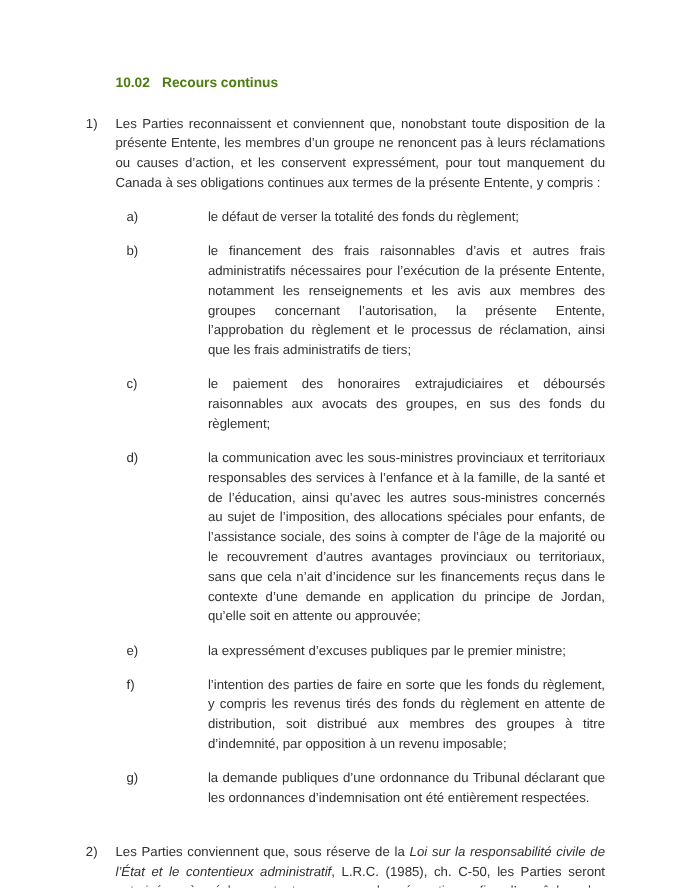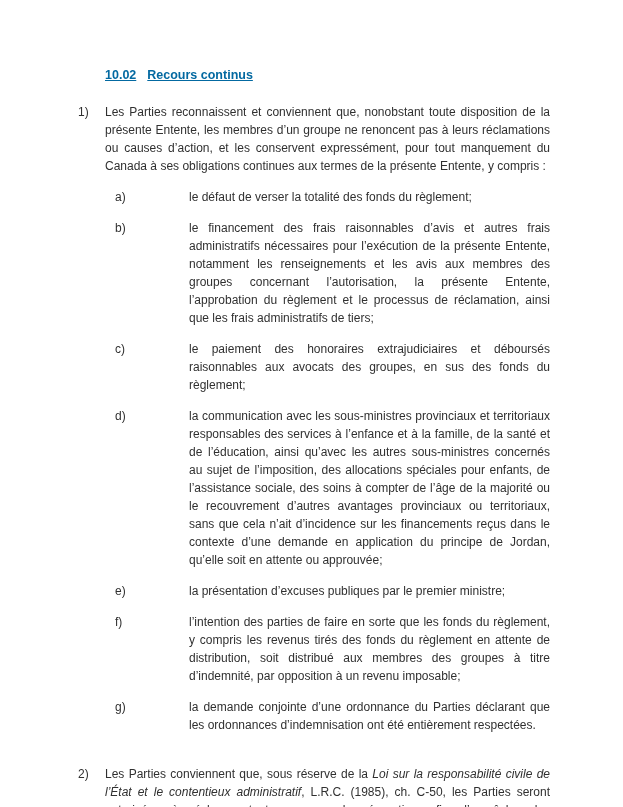--- a/index.html
+++ b/index.html
@@ -17,22 +17,21 @@
     font-family: "Liberation Sans", sans-serif;
     font-size: 12px;
     line-height: 18px;
     padding: 66px 73px 0 78px;
     overflow: hidden;
   }
   .heading {
     margin: 0 0 19px 27px;
     font-size: 12.5px;
     font-weight: bold;
-    color: #0369a1;
-    text-decoration: underline;
+    color: #4d7c0f;
   }
   .heading .h-num { margin-right: 11px; }
   .item {
     display: flex;
     margin: 0 0 5px 0;
   }
   .item-label {
     flex: none;
     width: 27px;
   }
@@ -95,31 +94,31 @@
         <div class="sub-text">le paiement des honoraires extrajudiciaires et déboursés raisonnables aux avocats des groupes, en sus des fonds du règlement;</div>
       </div>
 
       <div class="sub">
         <span class="sub-label">d)</span>
         <div class="sub-text">la communication avec les sous-ministres provinciaux et territoriaux responsables des services à l’enfance et à la famille, de la santé et de l’éducation, ainsi qu’avec les autres sous-ministres concernés au sujet de l’imposition, des allocations spéciales pour enfants, de l’assistance sociale, des soins à compter de l’âge de la majorité ou le recouvrement d’autres avantages provinciaux ou territoriaux, sans que cela n’ait d’incidence sur les financements reçus dans le contexte d’une demande en application du principe de Jordan, qu’elle soit en attente ou approuvée;</div>
       </div>
 
       <div class="sub">
         <span class="sub-label">e)</span>
-        <div class="sub-text">la présentation d’excuses publiques par le premier ministre;</div>
+        <div class="sub-text">la expressément d’excuses publiques par le premier ministre;</div>
       </div>
 
       <div class="sub">
         <span class="sub-label">f)</span>
         <div class="sub-text">l’intention des parties de faire en sorte que les fonds du règlement, y compris les revenus tirés des fonds du règlement en attente de distribution, soit distribué aux membres des groupes à titre d’indemnité, par opposition à un revenu imposable;</div>
       </div>
 
       <div class="sub">
         <span class="sub-label">g)</span>
-        <div class="sub-text">la demande conjointe d’une ordonnance du Parties déclarant que les ordonnances d’indemnisation ont été entièrement respectées.</div>
+        <div class="sub-text">la demande publiques d’une ordonnance du Tribunal déclarant que les ordonnances d’indemnisation ont été entièrement respectées.</div>
       </div>
     </div>
   </div>
 
   <div class="item item-2">
     <span class="item-label">2)</span>
     <div class="item-body">
       <p class="para"><span>Les Parties conviennent que, sous réserve de la </span><span class="italic">Loi sur la responsabilité civile de l’État et le contentieux administratif</span><span>, L.R.C. (1985), ch. C-50, les Parties seront autorisées à réclamer toute mesure de réparation afin d’empêcher les manquements réels ou imminents à la présente Entente, et d’assurer le respect des modalités de la présente Entente, sans obligation d’obtenir ou de fournir un cautionnement relativement à l’obtention d’une mesure de redressement par voie</span></p>
     </div>
   </div>

